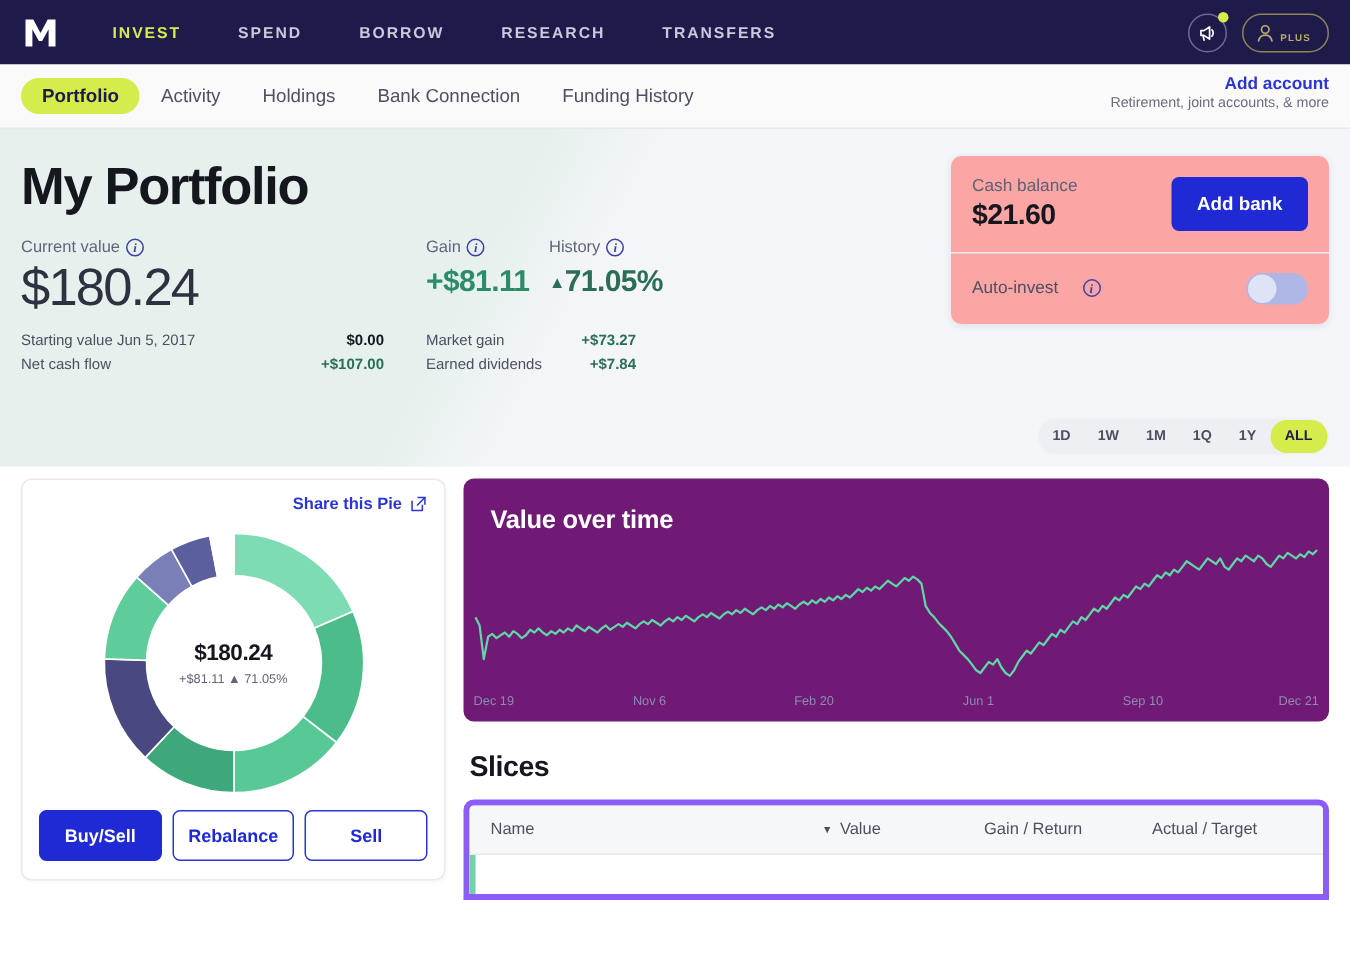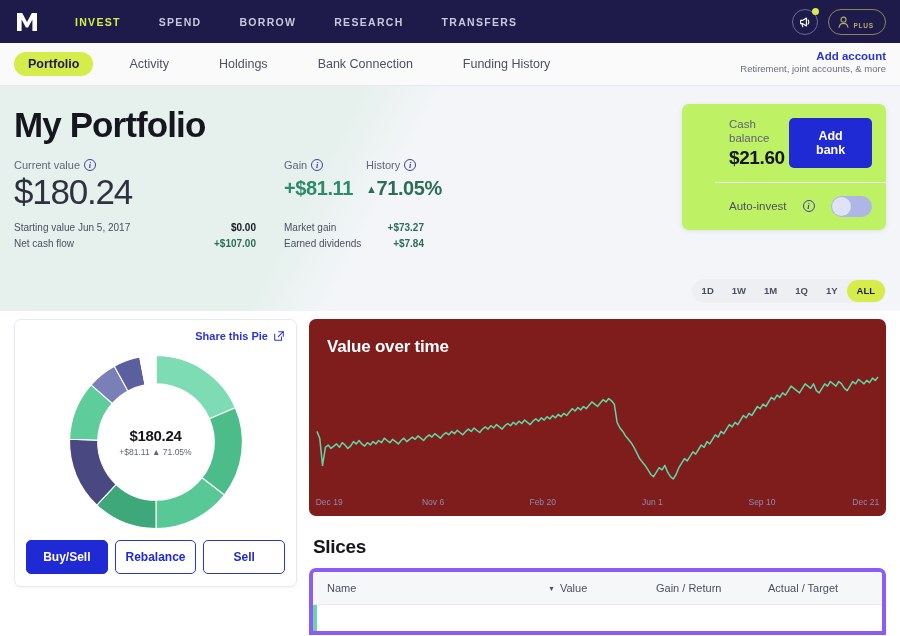--- a/index.html
+++ b/index.html
@@ -37,21 +37,21 @@
   }
   .plus-badge {
     display: flex; align-items: center; gap: 3px; border: 1.4px solid #8e8456;
     border-radius: 14px; padding: 3px 11px 3px 8px; height: 26px; cursor: pointer;
   }
   .plus-label { color: #b9ab6d; font-size: 6.5px; font-weight: bold; letter-spacing: 0.8px; align-self: flex-end; margin-bottom: 2px; }
 
   
   .subnav {
     height: 43px; background: #fafafb; border-bottom: 1px solid #e8e8ee;
-    display: flex; align-items: center; padding: 0 14px; position: relative; gap: 22px;
+    display: flex; align-items: center; padding: 0 14px; position: relative;
   }
   .tab {
     font-size: 12.5px; color: #4e5161; padding: 5px 14px; border-radius: 14px;
     cursor: pointer; font-weight: normal; white-space: nowrap;
   }
   .tab.active { background: #d6ec4b; color: #1e1b4b; font-weight: bold; }
   .addacct { position: absolute; right: 14px; top: 7px; text-align: right; }
   .addacct-link { color: #2b35d4; font-size: 11.5px; font-weight: bold; cursor: pointer; }
   .addacct-sub { color: #6a6d7e; font-size: 9.5px; margin-top: 1px; }
 
@@ -84,22 +84,22 @@
   .subcol1 { width: 270px; }
   .subcol2 { width: 200px; }
   .subrow { display: flex; font-size: 10px; line-height: 1.62; }
   .sr-label { color: #4c4f61; }
   .sr-val { font-weight: bold; color: #16161f; margin-left: auto; padding-right: 28px; }
   .sr-val.green { color: #2a6e55; }
   .subcol2 .sr-val { padding-right: 60px; }
 
   
   .cashcard {
-    position: absolute; right: 14px; top: 18px; width: 204px;
-    background: #bef264; border-radius: 7px; box-shadow: 0 1px 5px rgba(30,27,75,.09); padding-left: 33px;
+    position: absolute; right: 14px; top: 18px; width: 252px;
+    background: #fca5a5; border-radius: 7px; box-shadow: 0 1px 5px rgba(30,27,75,.09);
   }
   .cash-top { display: flex; align-items: center; padding: 14px 14px 13px 14px; border-bottom: 1px solid #edeef3; }
   .cash-lab { font-size: 11.5px; color: #5e6174; line-height: 1.2; }
   .cash-amt { font-size: 19px; font-weight: bold; color: #16161f; letter-spacing: -0.4px; margin-top: 1px; }
   .addbank {
     margin-left: auto; background: #1f2ad4; color: #fff; font-size: 12.5px; font-weight: bold;
     border: none; border-radius: 5px; padding: 11px 17px; cursor: pointer; font-family: inherit;
   }
   .cash-bot { display: flex; align-items: center; padding: 13px 14px; }
   .auto-lab { font-size: 11.5px; color: #4c4f61; display: flex; align-items: center; gap: 16px; }
@@ -143,21 +143,21 @@
   .pie-btns { display: flex; gap: 7px; }
   .pbtn {
     flex: 1; text-align: center; font-size: 12px; font-weight: bold; padding: 9px 0;
     border-radius: 5px; cursor: pointer; font-family: inherit;
   }
   .pbtn.primary { background: #1f2ad4; color: #fff; border: 1.4px solid #1f2ad4; }
   .pbtn.outline { background: #fff; color: #1f2ad4; border: 1.4px solid #2b35d4; }
 
   
   .chartcard {
-    background: #7f1d1d; border-radius: 7px; height: 197px; position: relative; overflow: hidden;
+    background: #701a75; border-radius: 7px; height: 162px; position: relative; overflow: hidden;
   }
   .chart-title { position: absolute; left: 18px; top: 18px; color: #fff; font-size: 17px; font-weight: bold; letter-spacing: -0.2px; }
   .chart-svg { position: absolute; inset: 0; width: 100%; height: 100%; }
   .xlabels { position: absolute; left: 0; right: 0; bottom: 7px; height: 12px; }
   .xlab { position: absolute; font-size: 8.5px; color: #8d8bb0; transform: translateX(-50%); white-space: nowrap; }
 
   
   .slices-title { font-size: 19px; font-weight: bold; color: #16161f; margin: 20px 0 10px 4px; letter-spacing: -0.3px; }
   .slices-table { border: 4px solid #8b5cf6; border-radius: 7px 7px 0 0; background: #fff; overflow: hidden; }
   .th-row { display: flex; align-items: center; background: #f6f7f9; padding: 10px 14px; border-bottom: 1px solid #e9eaef; }

